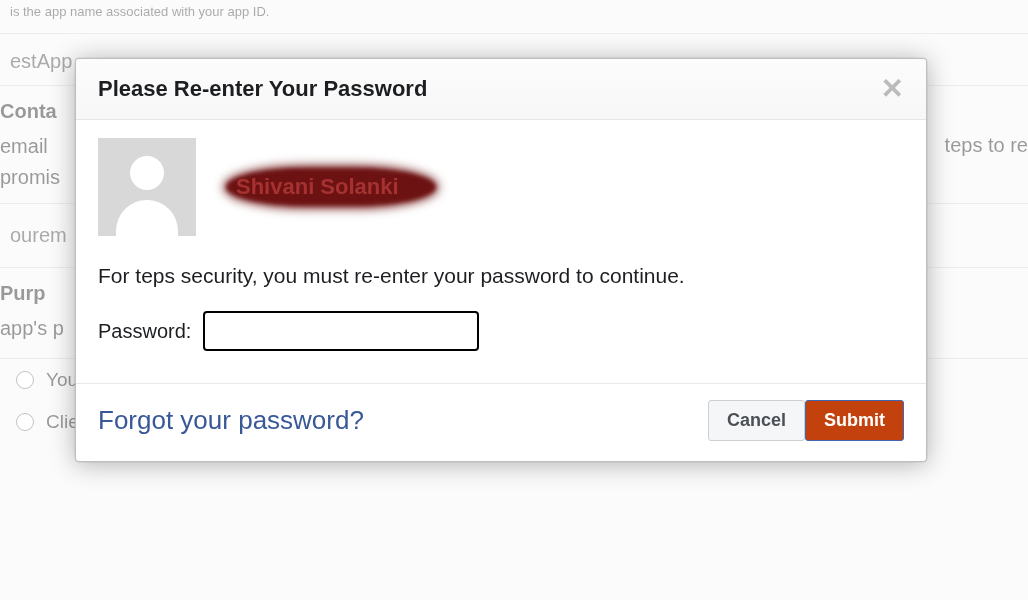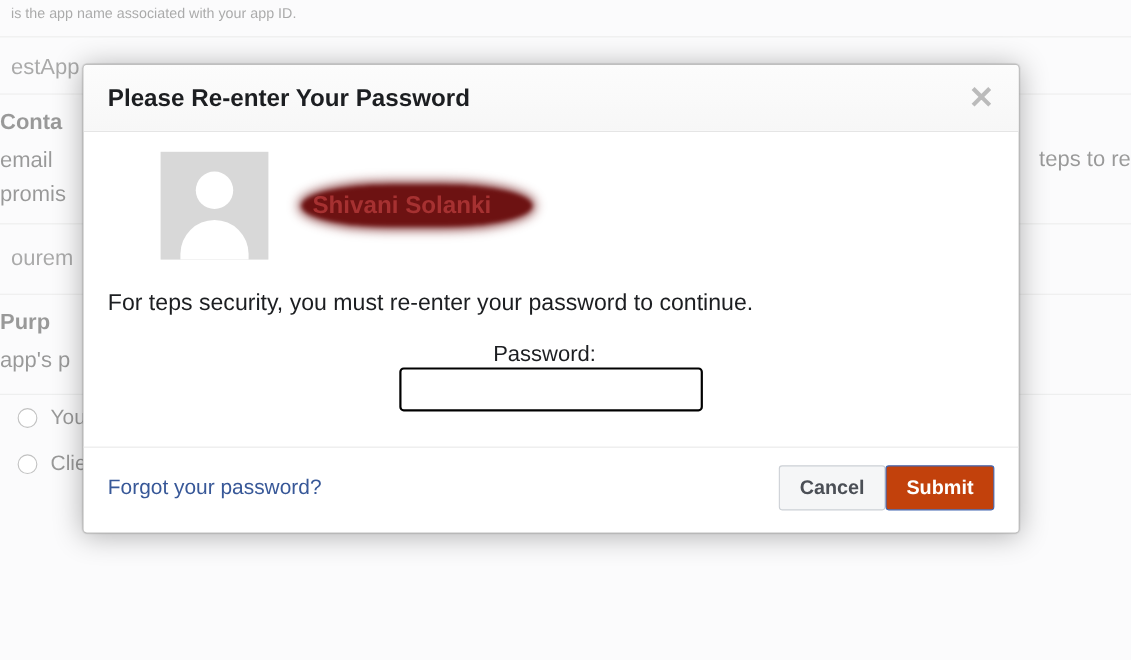--- a/index.html
+++ b/index.html
@@ -118,21 +118,20 @@
       font-weight: 700;
       cursor: pointer;
     }
     .modal-body {
       padding: 18px 22px 12px 22px;
     }
     .user-row {
       display: flex;
       align-items: center;
       margin-bottom: 26px;
-      margin-left: 48px;
     }
     .avatar {
       width: 98px;
       height: 98px;
       background: #d8d8d8;
       position: relative;
       margin-right: 30px;
     }
     .avatar::before {
       content: "";
@@ -188,21 +187,20 @@
       color: #1c1e21;
       margin-bottom: 22px;
       line-height: 1.3;
     }
     .password-row {
       display: flex;
       align-items: center;
       font-size: 20px;
       color: #1c1e21;
       margin-bottom: 20px;
-      flex-direction: column;
     }
     .password-label {
       margin-right: 12px;
     }
     .password-input {
       width: 276px;
       height: 40px;
       border: 2px solid #000;
       border-radius: 4px;
       padding: 4px 10px;
@@ -211,21 +209,21 @@
     }
     .modal-footer {
       border-top: 1px solid #e9e9e9;
       padding: 16px 22px 20px 22px;
       display: flex;
       align-items: center;
       justify-content: space-between;
     }
     .forgot-link {
       color: #385898;
-      font-size: 19px;
+      font-size: 26px;
       text-decoration: none;
       cursor: pointer;
     }
     .footer-actions {
       display: flex;
     }
     .btn {
       font-size: 18px;
       font-weight: 700;
       padding: 9px 18px;

